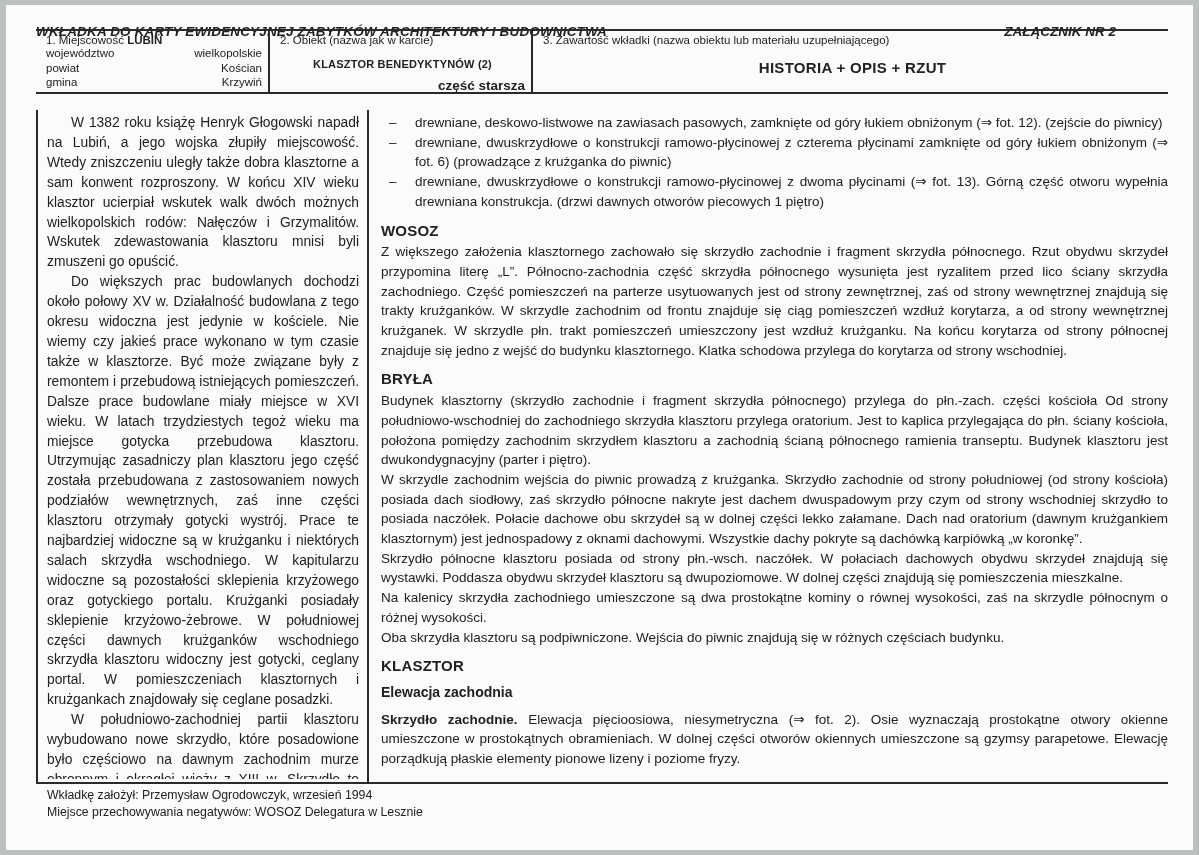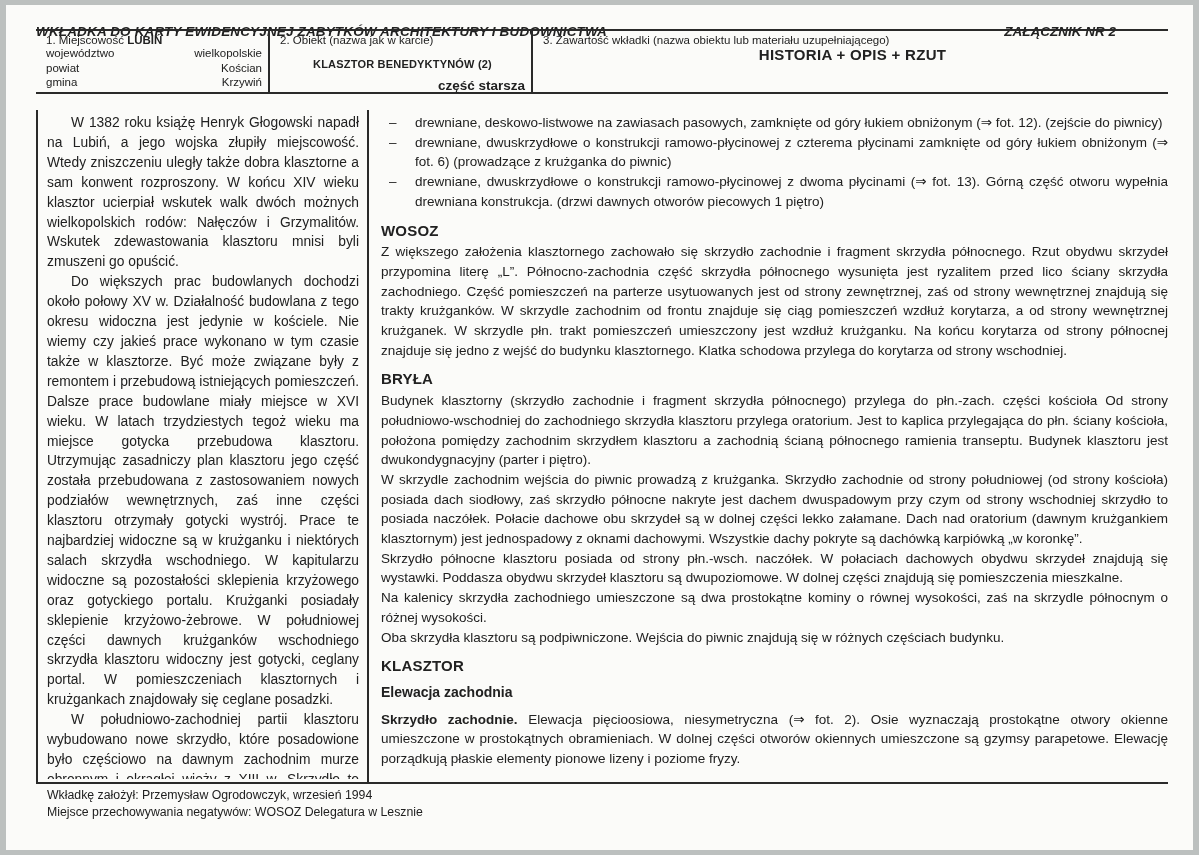--- a/index.html
+++ b/index.html
@@ -29,21 +29,21 @@
   .ht-cell { box-sizing:border-box; padding:3px 6px 0 10px; }
   .ht-cell .caption { font-size:11.5px; text-align:left; }
   .cell1 { width:234px; border-right:2px solid #2a2a2a; }
   .cell1 .place { font-weight:bold; }
   .cell1 .row { display:flex; font-size:11.5px; line-height:14.5px;justify-content:space-between; }
   .cell1 .row .lbl { width:88px; flex-shrink:0; }
   .cell2 { width:263px; border-right:2px solid #2a2a2a; }
   .cell2 .obj-name { font-weight:bold; font-size:11px; text-align:center; margin-top:12px; letter-spacing:0.2px; }
   .cell2 .obj-sub { font-weight:bold; font-size:13.5px; text-align:right;margin-top:8px; }
   .cell3 { flex:1; }
-  .cell3 .content { font-weight:bold; font-size:15px; text-align:center; letter-spacing:0.3px; }
+  .cell3 .content { font-weight:bold; font-size:15px; text-align:center; margin-top:13px; letter-spacing:0.3px; }
 
   
   .vline-left  { position:absolute; left:30px;  top:105px; width:2px; height:672px; background:#2a2a2a; }
   .vline-sep   { position:absolute; left:361px; top:105px; width:2px; height:672px; background:#2a2a2a; }
   .footer-line { position:absolute; left:30px;  top:777px; width:1132px; height:2px; background:#2a2a2a; }
 
   
   .left-col {
     position:absolute; left:41px; top:108px; width:312px; height:666px;
     overflow:hidden; font-size:13.8px; line-height:19.9px; text-align:justify;

